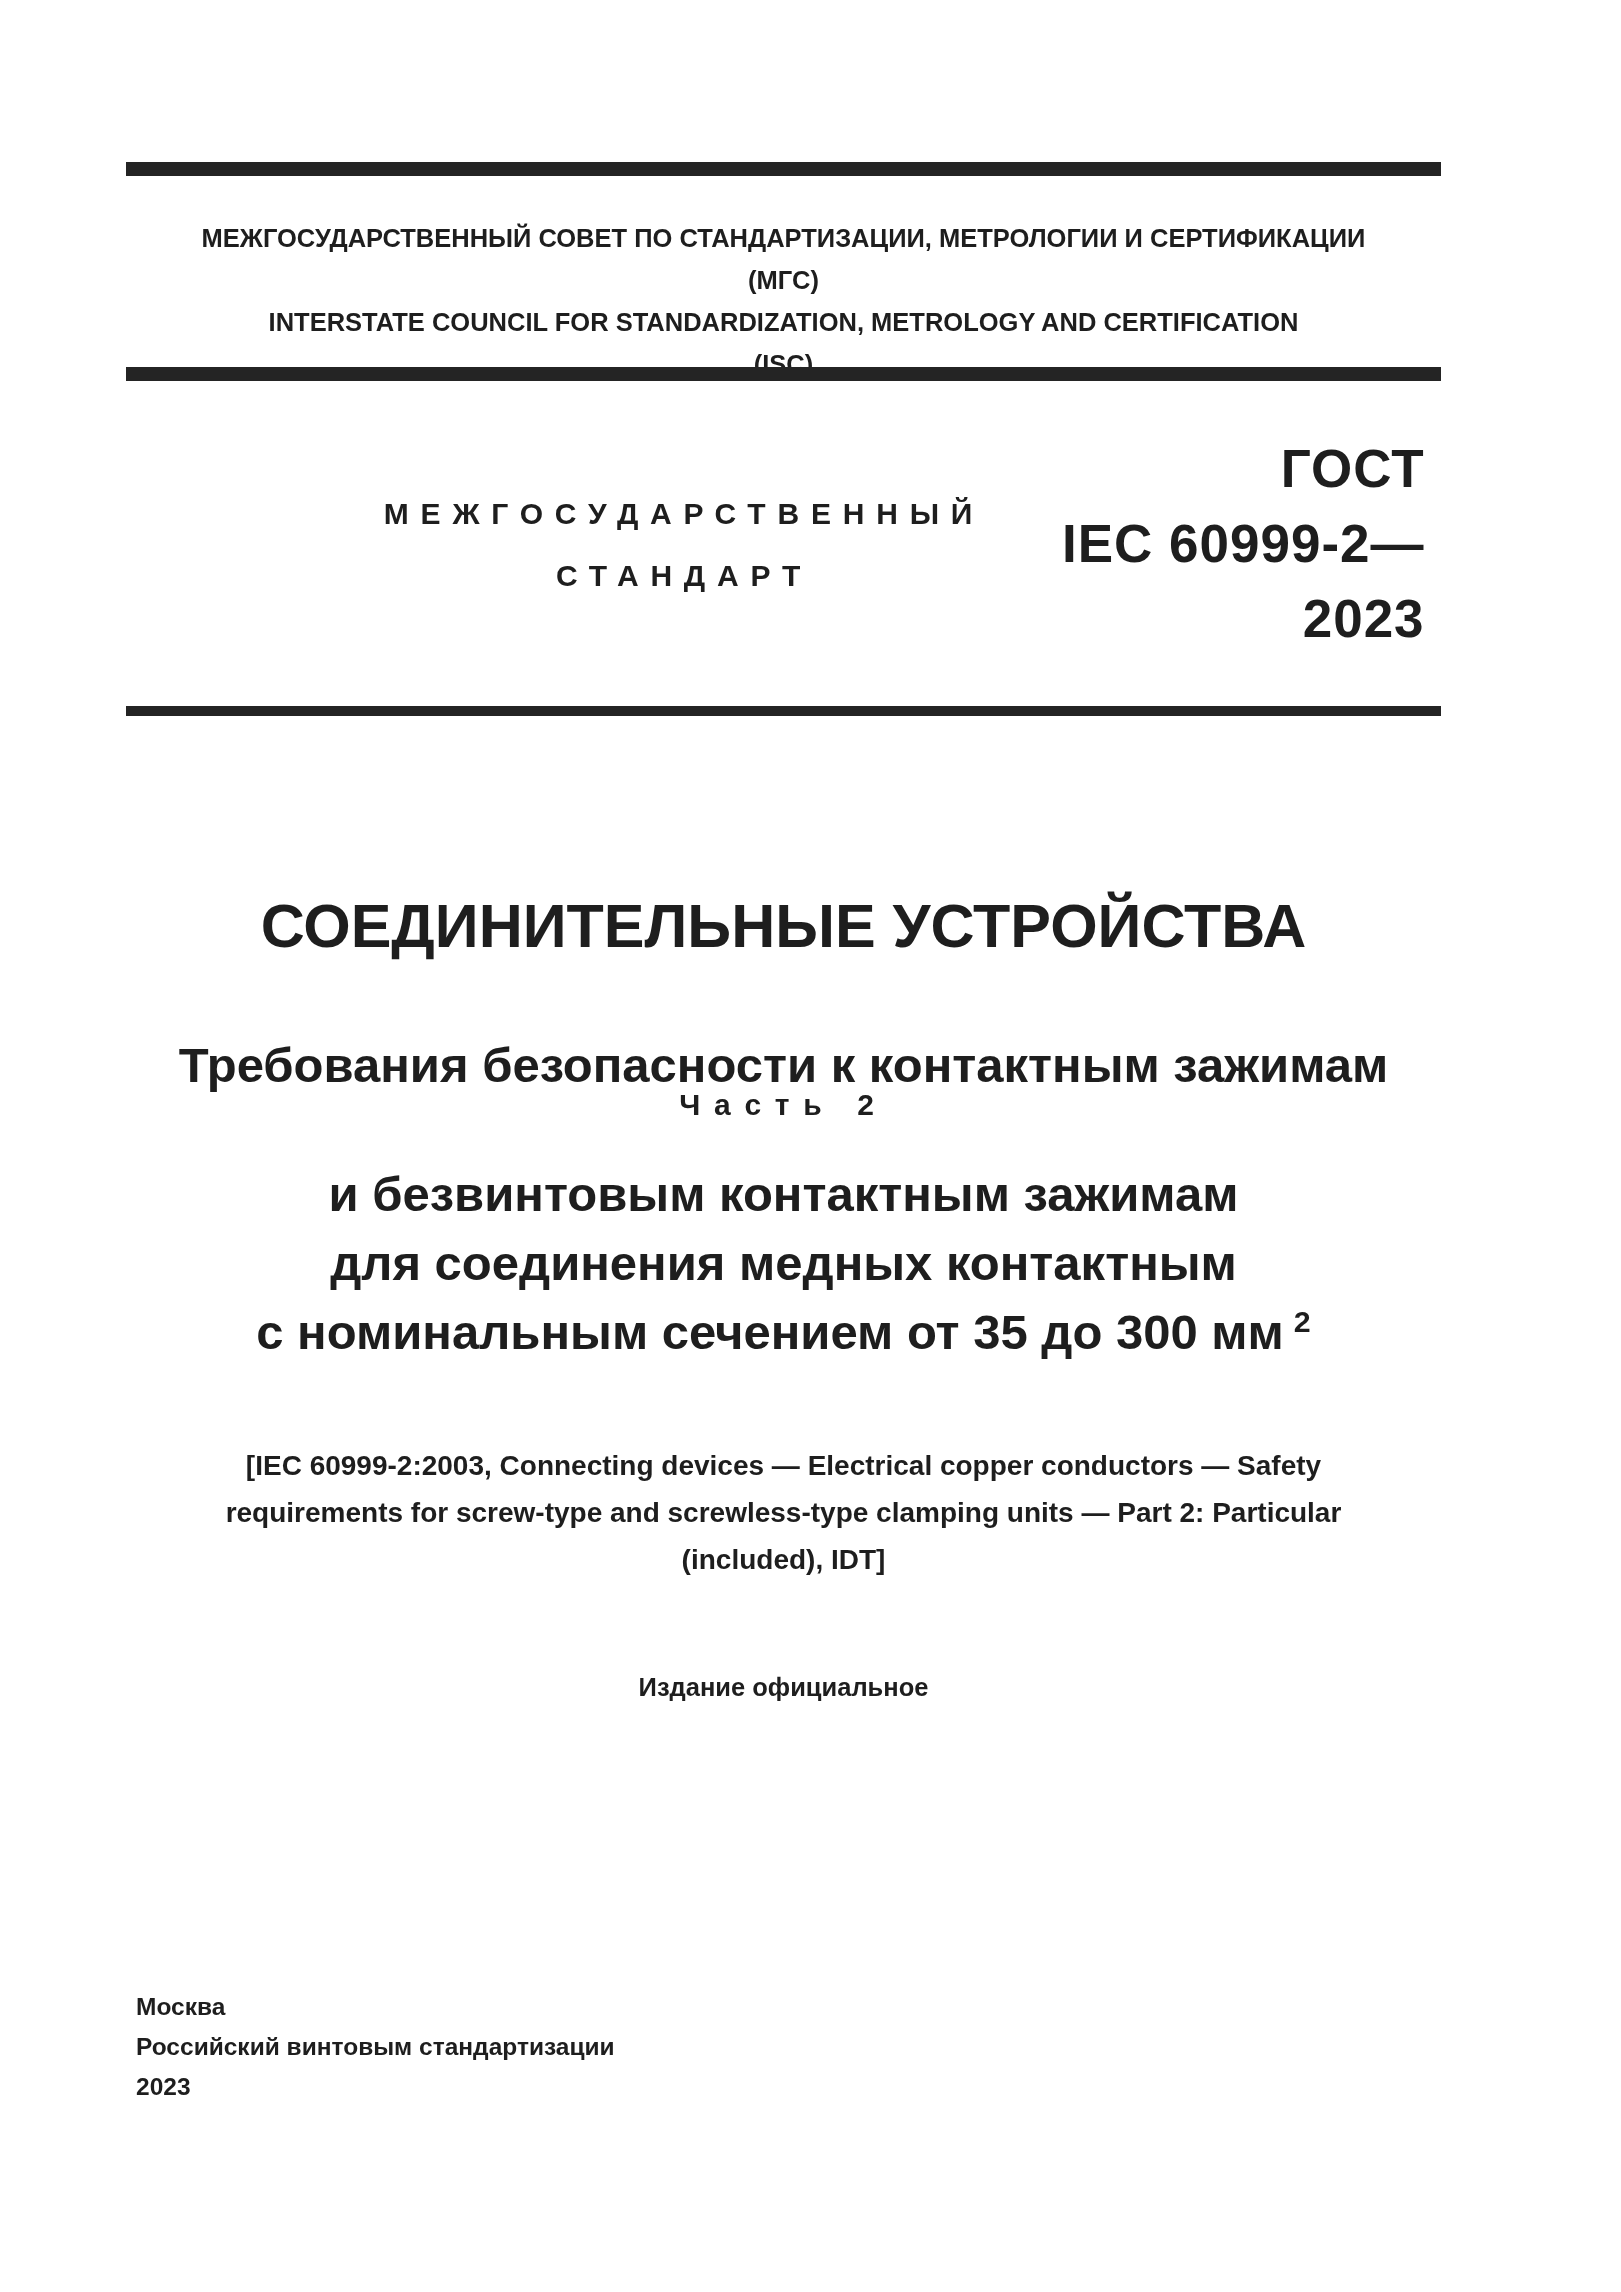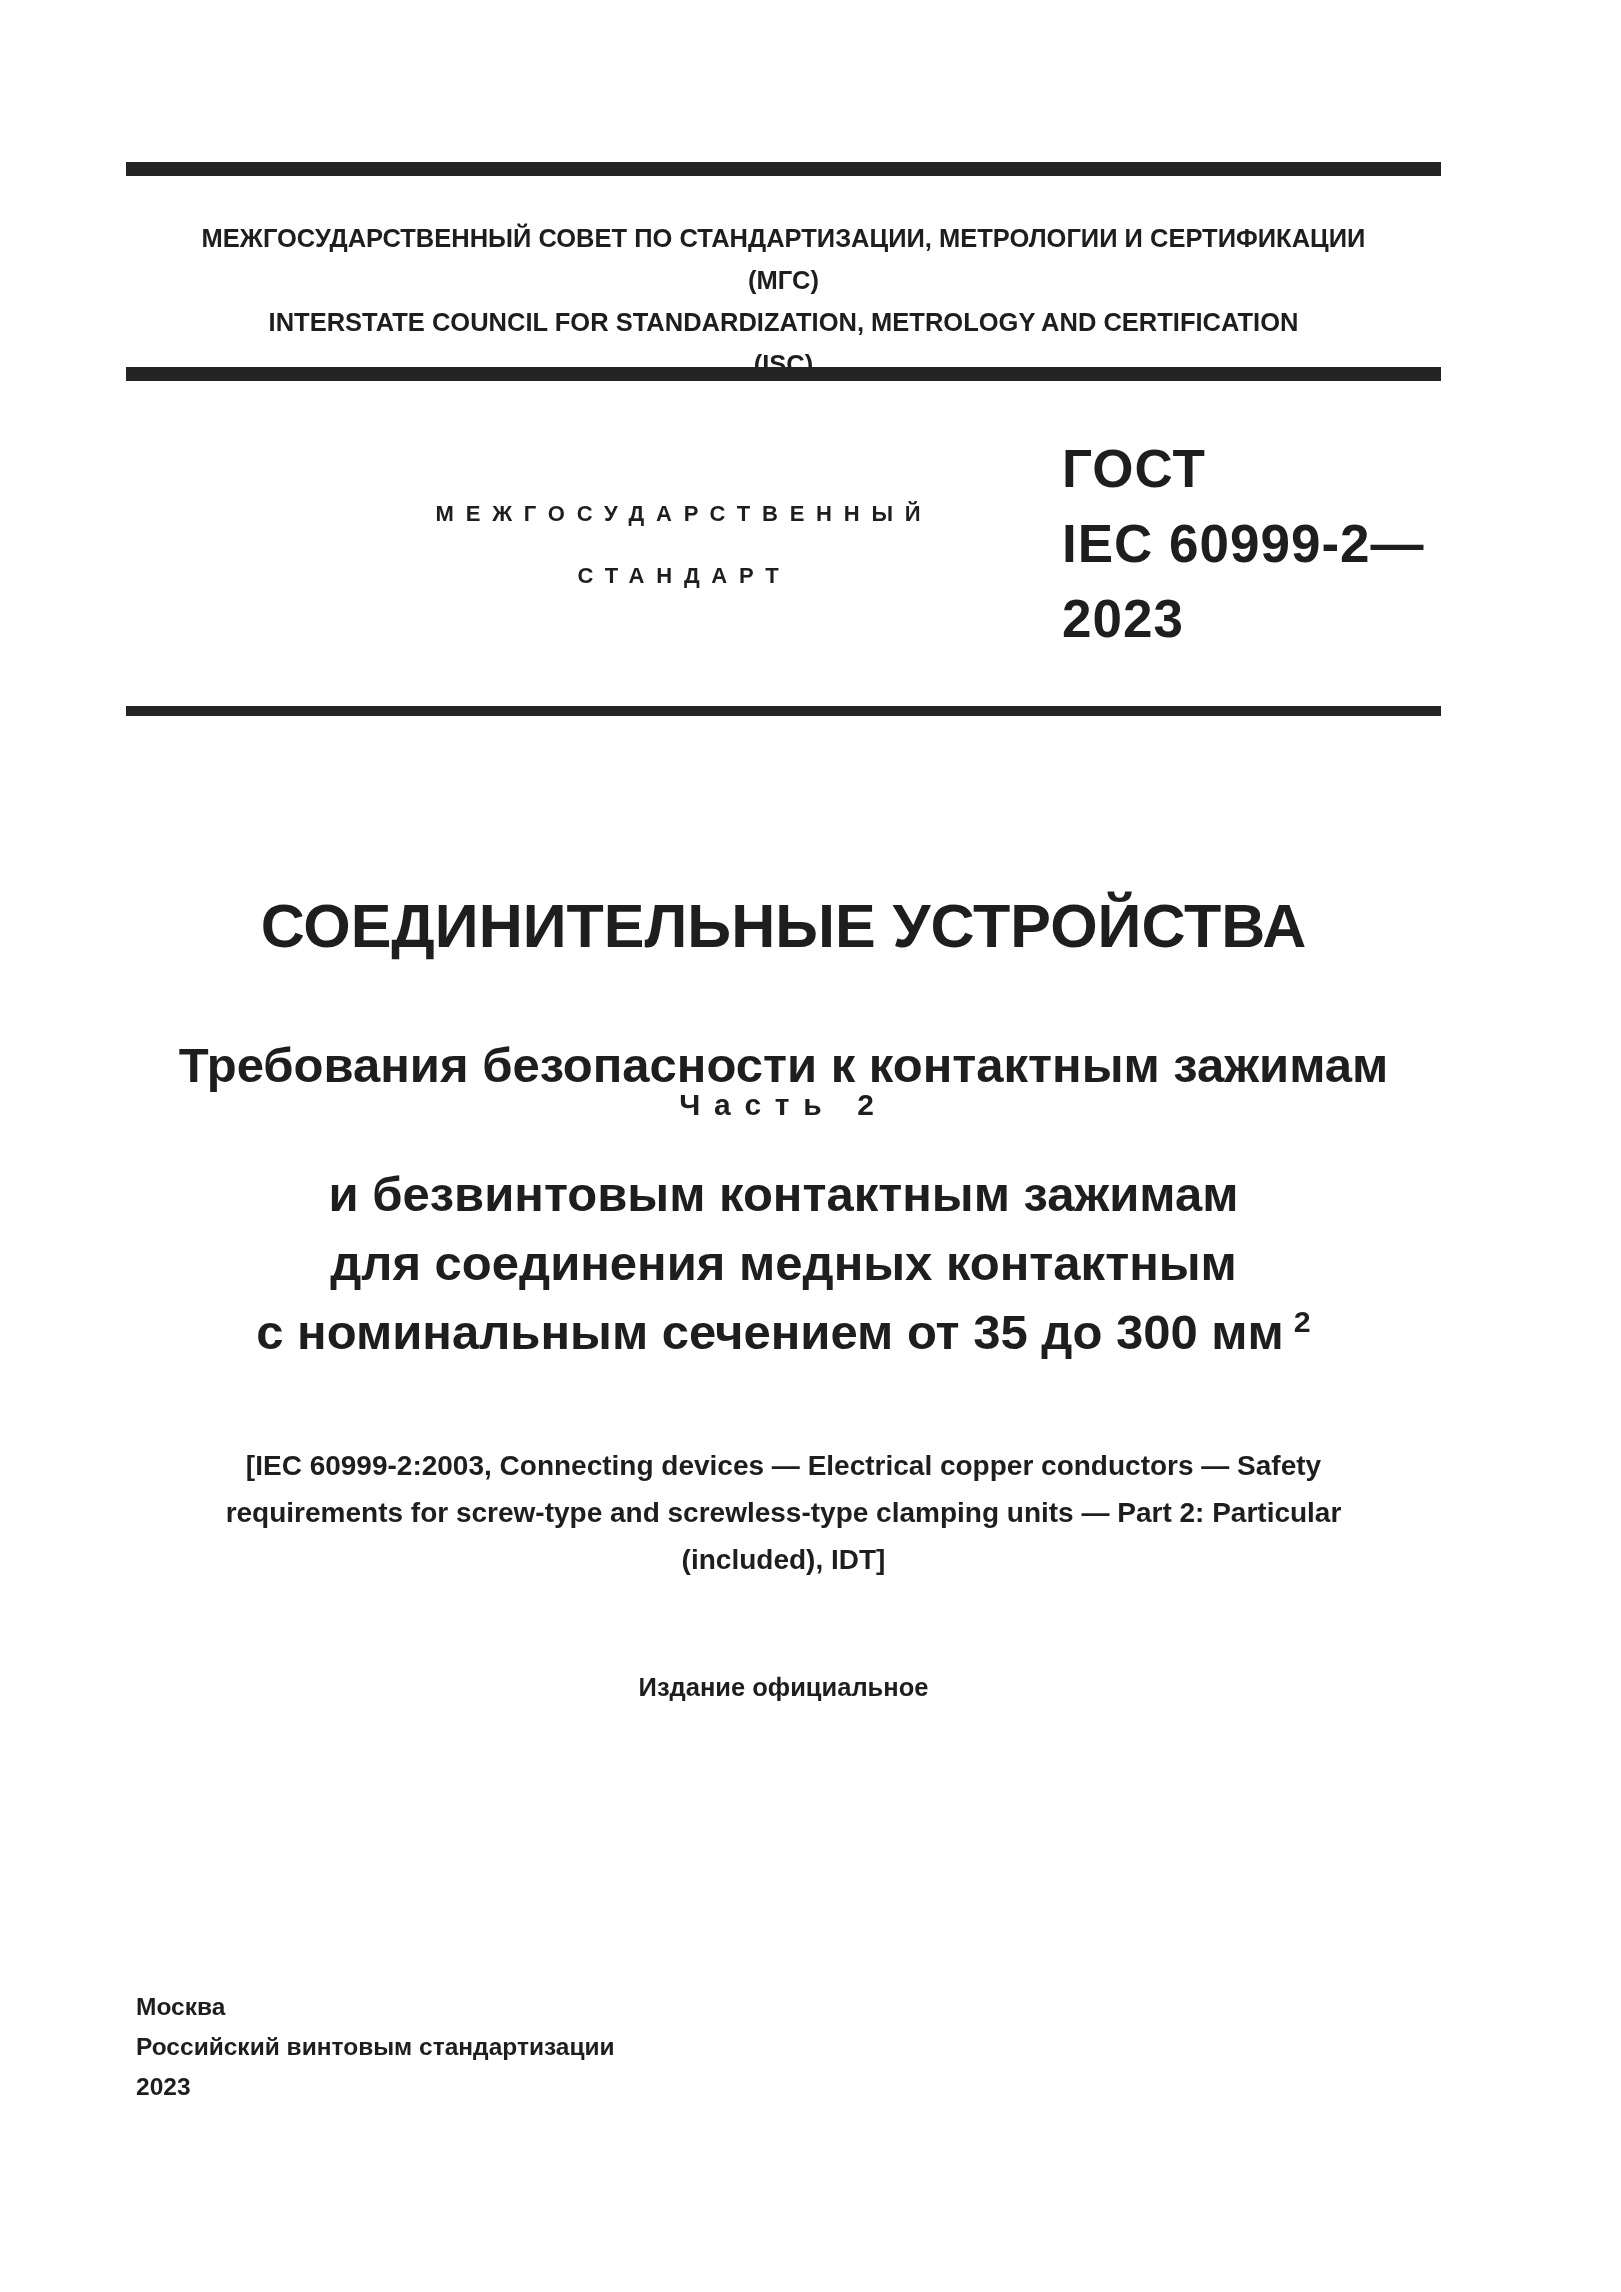--- a/index.html
+++ b/index.html
@@ -19,26 +19,26 @@
   .bar-middle { top: 357px; height: 13.7px; }
   .bar-lower  { top: 696px; height: 8.8px;  }
 
   .council {
     position: absolute; left: 116px; top: 202px; width: 1315px;
     text-align: center; font-size: 25.5px; line-height: 32px;
   }
 
   .kind {
     position: absolute; left: 233px; top: 468px; width: 882px;
-    text-align: center; font-size: 22px; letter-spacing: 11.8px; line-height: 52px;
+    text-align: center; font-size: 30px; letter-spacing: 11.8px; line-height: 52px;
   }
 
   .designation {
     position: absolute; left: 1042px; top: 416px;
-    text-align: left; font-size: 53px; line-height: 65px; letter-spacing: 1px;
+    text-align: right; font-size: 53px; line-height: 65px; letter-spacing: 1px;
   }
 
   .main-title {
     position: absolute; left: 116px; top: 880px; width: 1315px;
     text-align: center; font-size: 61px; line-height: 63px; font-weight: 700;
   }
 
   .subtitle {
     position: absolute; left: 116px; top: 1025px; width: 1315px;
     text-align: center; font-size: 49px; line-height: 51px;

